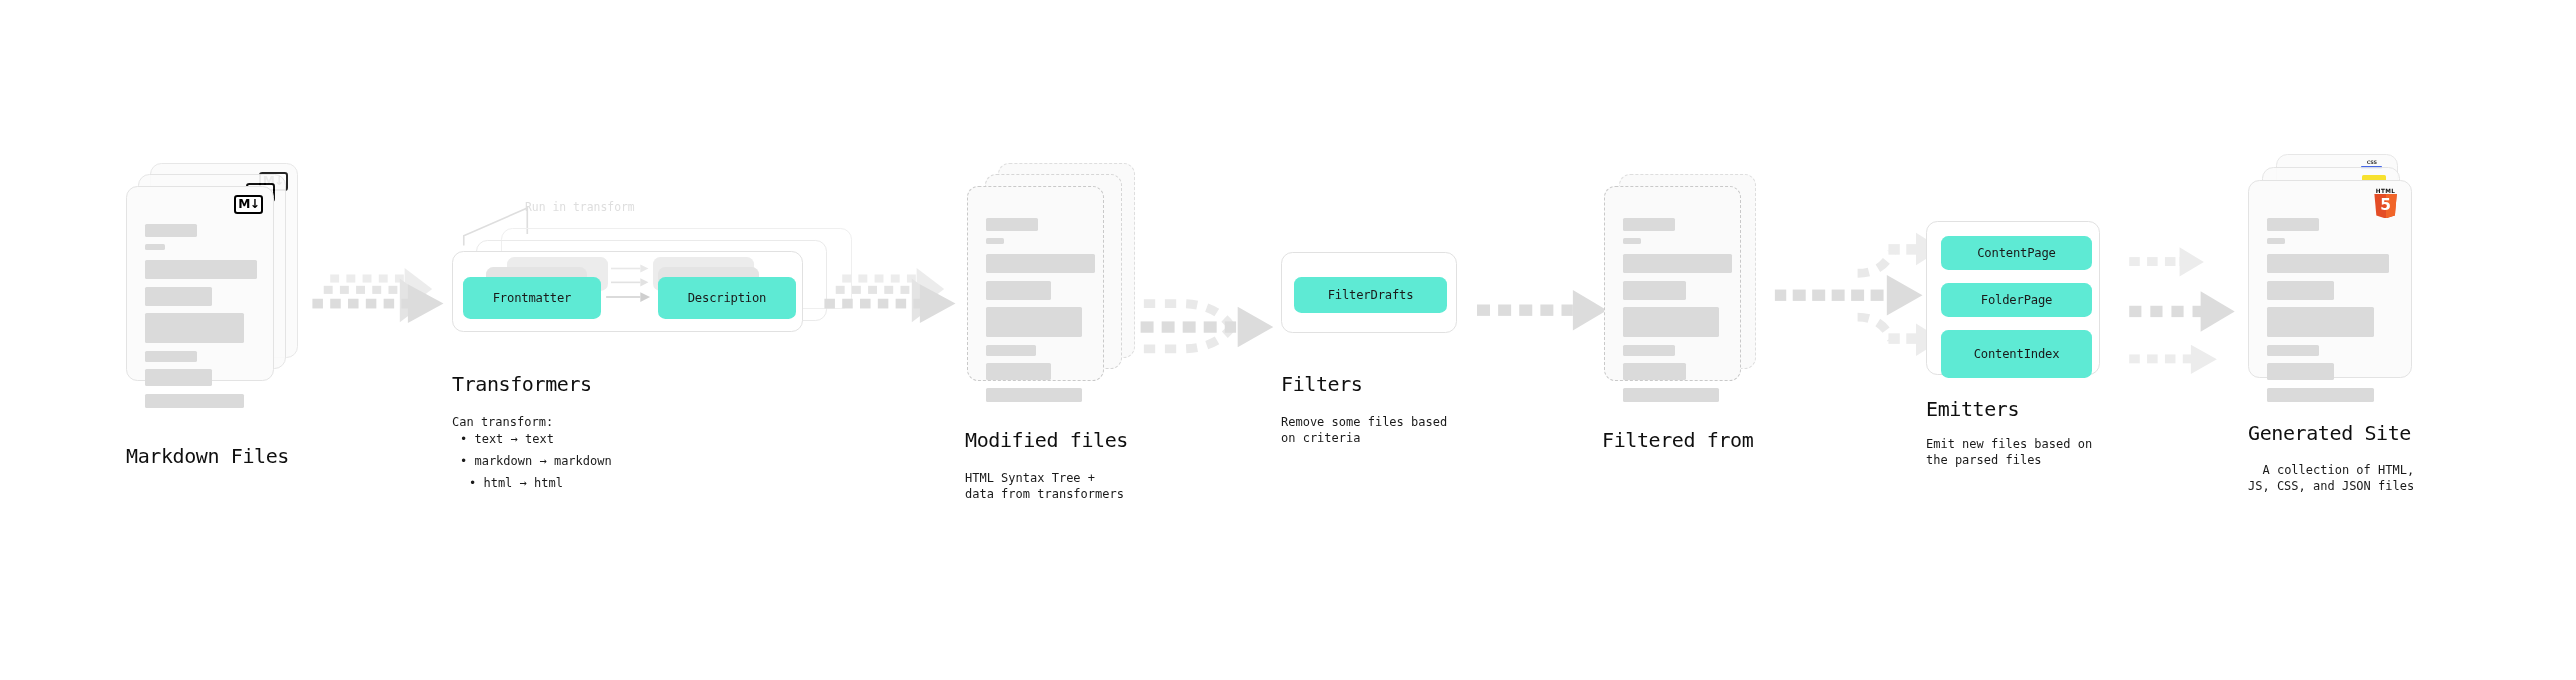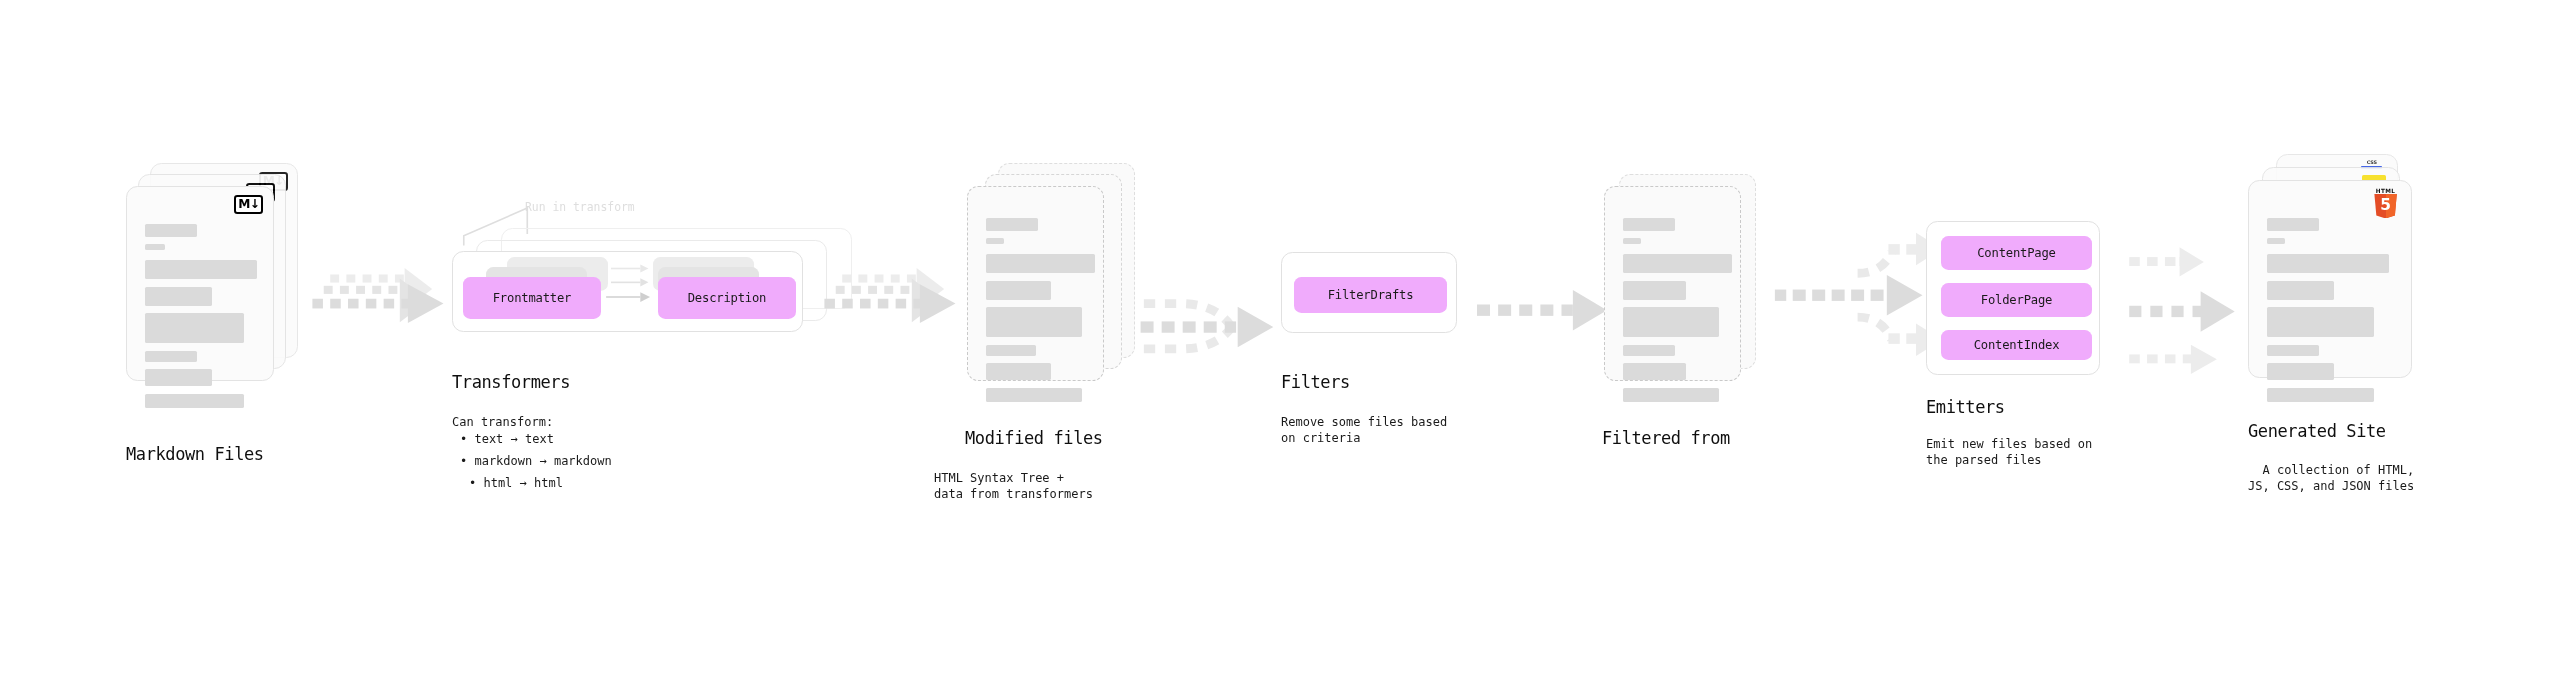--- a/index.html
+++ b/index.html
@@ -92,36 +92,36 @@
   .groupbox {
     position: absolute;
     border: 1.6px solid #e1e1e1;
     border-radius: 11.4px;
     background: #ffffff;
   }
   .groupbox.ghost { background: transparent; }
 
   .pill {
     position: absolute;
-    background: #f0abfc;
+    background: #5eead4;
     border-radius: 7.3px;
     display: flex; align-items: center; justify-content: center;
     color: #1a1a1a;
     font-size: 12.2px;
     letter-spacing: -0.2px;
     white-space: nowrap;
   }
   .pill.ghost1 { background: #e4e4e4; }
   .pill.ghost2 { background: #ececec; }
 
   
   .caption {
     position: absolute;
     color: #0f0f0f;
-    font-size: 17px;
+    font-size: 20px;
     letter-spacing: -0.4px;
     white-space: nowrap;
   }
   .subcaption {
     position: absolute;
     color: #1a1a1a;
     font-size: 12px;
     line-height: 16.3px;
     white-space: pre-line;
   }
@@ -272,21 +272,21 @@
         <div class="bar" style="width:109px; height:19.5px;"></div>
         <div class="bar" style="width:65px; height:19.5px;"></div>
         <div class="bar" style="width:96px; height:30px;"></div>
         <div class="bar" style="width:50px; height:11.4px;"></div>
         <div class="bar" style="width:65px; height:17px;"></div>
         <div class="bar" style="width:96px; height:14.6px;"></div>
       </div>
     </div>
   </div>
   <div class="caption" style="left:965px; top:428px;">Modified files</div>
-  <div class="subcaption" style="left:934px; top:470px;">HTML Syntax Tree +
+  <div class="subcaption" style="left:965px; top:470px;">HTML Syntax Tree +
 data from transformers</div>
 
   <svg class="arrowsvg" style="left:1134px; top:268px; width:154px; height:89px;" viewBox="0 0 190 110" width="154" height="89">
     <g stroke="#e9e9e9" stroke-width="11" stroke-dasharray="14 12" fill="none" stroke-linecap="butt">
       <path d="M 12,44 L 58,44 Q 100,44 120,72"></path>
       <path d="M 12,100 L 58,100 Q 100,100 120,74"></path>
     </g>
     <g fill="#dcdcdc">
       <rect x="8" y="66" width="16" height="14"></rect>
         <rect x="34" y="66" width="16" height="14"></rect>
@@ -354,21 +354,21 @@
     <g fill="#ececec">
       <rect x="148" y="120" width="14" height="13"></rect>
         <rect x="170" y="120" width="14" height="13"></rect>
       <polygon points="182,108 214,128 182,148"></polygon>
     </g>
   </svg>
 
   <div class="groupbox" style="left:1926px; top:221px; width:174px; height:154px;"></div>
   <div class="pill" style="left:1941px; top:236px; width:151px; height:34px;">ContentPage</div>
   <div class="pill" style="left:1941px; top:283px; width:151px; height:34px;">FolderPage</div>
-  <div class="pill" style="left:1941px; top:330px; width:151px; height:30px;">ContentIndex</div>
+  <div class="pill" style="left:1941px; top:330px; width:151px; height:48px;">ContentIndex</div>
   <div class="caption" style="left:1926px; top:397px;">Emitters</div>
   <div class="subcaption" style="left:1926px; top:436px;">Emit new files based on
 the parsed files</div>
 
   <svg class="arrowsvg" style="left:2126px; top:236px; width:146px; height:146px;" viewBox="0 0 180 180" width="146" height="146">
     <g fill="#ececec">
       <rect x="4" y="26" width="13" height="11"></rect>
         <rect x="26" y="26" width="13" height="11"></rect>
       <rect x="48" y="26" width="13" height="11"></rect>
         <rect x="66" y="26" width="10" height="11"></rect>

